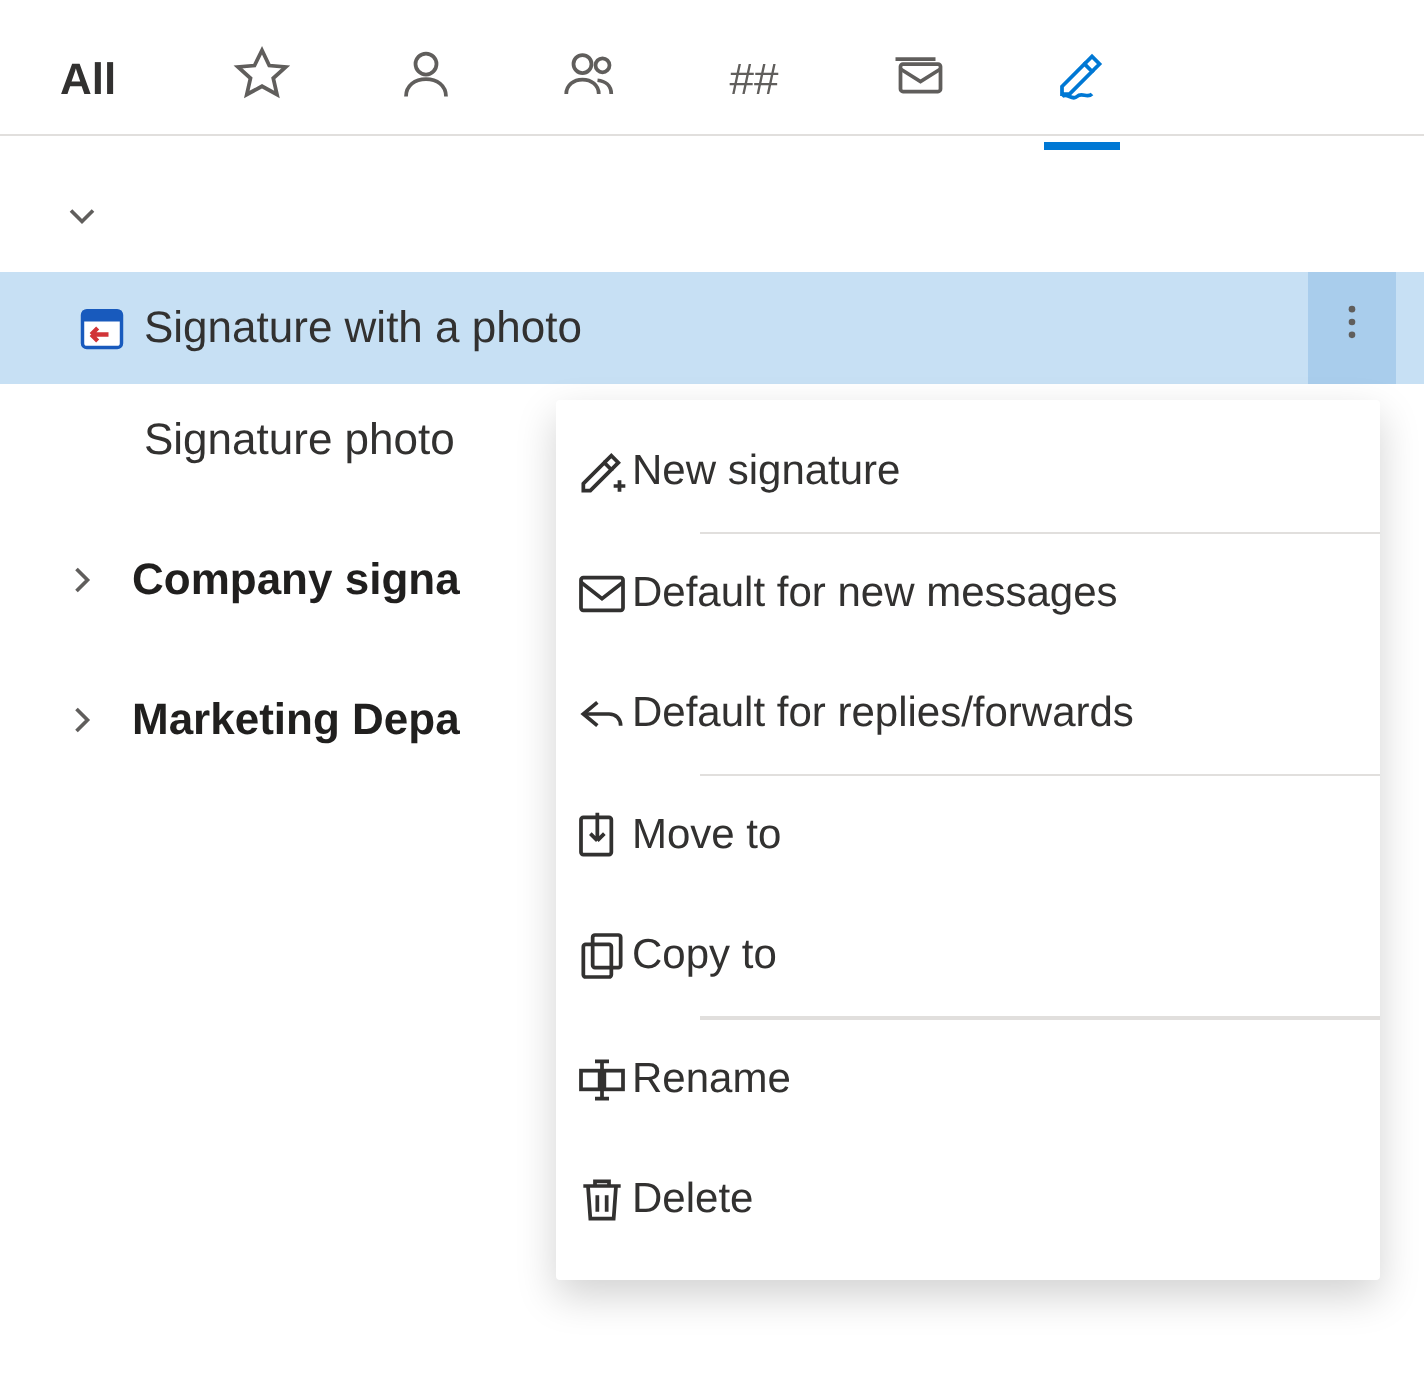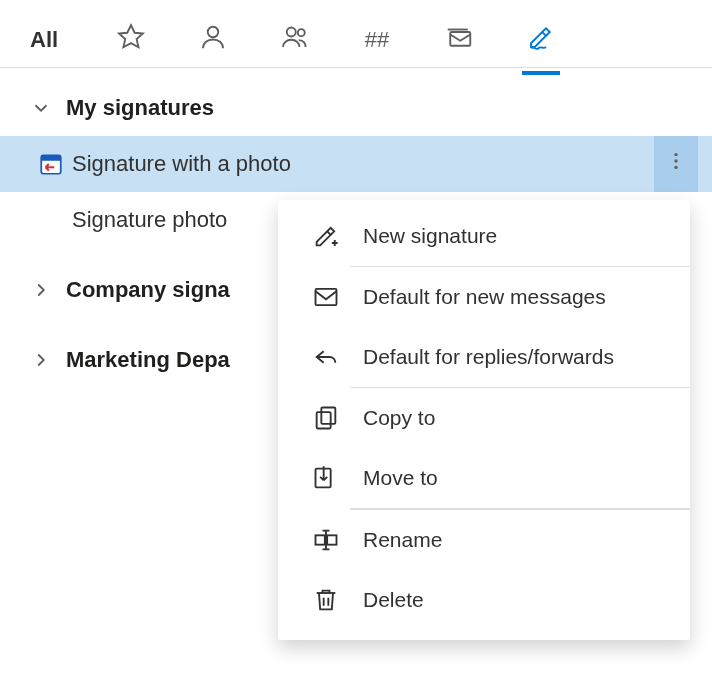--- a/index.html
+++ b/index.html
@@ -96,22 +96,21 @@
     width: 412px;
     background: #ffffff;
     box-shadow: 0 8px 20px rgba(0,0,0,0.18);
     border-radius: 2px;
     padding: 6px 0 10px;
   }
   .menu-item {
     display: flex;
     align-items: center;
     height: 60px;
-    padding: 0 33px;
-    gap: 22px;
+    padding: 0 8px;
     font-size: 21px;
     color: #323130;
   }
   .menu-item .mi-icon { width: 30px; height: 30px; display:flex; align-items:center; justify-content:center; }
   .menu-item .mi-icon svg { width: 28px; height: 28px; stroke: #323130; fill: none; stroke-width: 1.6; }
   .menu-item.highlight {
     background: #edebe9;
     outline: 3px solid #e57fd8;
     outline-offset: -2px;
   }
@@ -177,21 +176,20 @@
 </div>
 
 <div class="list">
 
   <div class="section-header">
     <span class="chev">
       <svg viewBox="0 0 24 24">
           <path d="M6 9l6 6 6-6"></path>
         </svg>
     </span>
-    <span>My signatures</span>
   </div>
 
   <div class="row selected">
     <span class="row-icon-slot">
       <svg viewBox="0 0 24 24">
           <rect x="3" y="4" width="18" height="17" rx="2" fill="#ffffff" stroke="#185abd" stroke-width="1.6"></rect>
           <rect x="3" y="4" width="18" height="5" fill="#185abd"></rect>
           <path d="M15 15h-8m0 0l3-3m-3 3l3 3" stroke="#d13438" stroke-width="2" fill="none"></path>
         </svg>
     </span>
@@ -266,35 +264,35 @@
           <path d="M4 12h11c3 0 5 2 5 5"></path>
         </svg>
     </span>
     <span>Default for replies/forwards</span>
   </div>
   <div class="menu-sep"></div>
 
   <div class="menu-item">
     <span class="mi-icon">
       <svg viewBox="0 0 24 24">
+          <rect x="3" y="4" width="13" height="16" rx="1"></rect>
+          <path d="M10 2v12m0 0l-3-3m3 3l3-3"></path>
+        </svg>
+    </span>
+    <span>Move to</span>
+  </div>
+
+  <div class="menu-item">
+    <span class="mi-icon">
+      <svg viewBox="0 0 24 24">
           <rect x="8" y="3" width="12" height="14" rx="1"></rect>
           <rect x="4" y="7" width="12" height="14" rx="1"></rect>
         </svg>
     </span>
     <span>Copy to</span>
-  </div>
-
-  <div class="menu-item">
-    <span class="mi-icon">
-      <svg viewBox="0 0 24 24">
-          <rect x="3" y="4" width="13" height="16" rx="1"></rect>
-          <path d="M10 2v12m0 0l-3-3m3 3l3-3"></path>
-        </svg>
-    </span>
-    <span>Move to</span>
   </div>
   <div class="menu-sep"></div>
 
   <div class="menu-sep"></div>
 
   <div class="menu-item">
     <span class="mi-icon">
       <svg viewBox="0 0 24 24">
           <rect x="3" y="8" width="8" height="8"></rect>
           <rect x="13" y="8" width="8" height="8"></rect>

